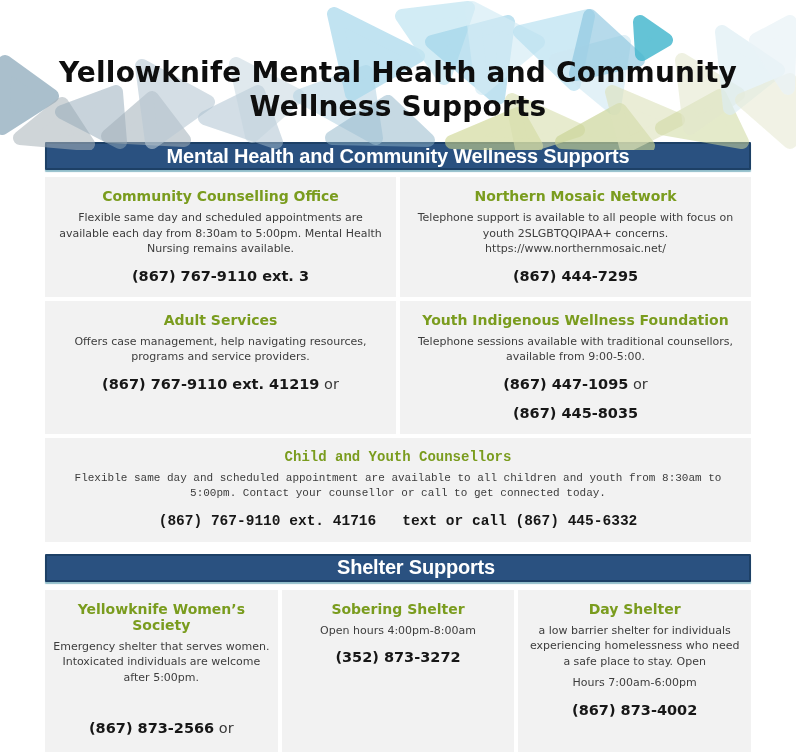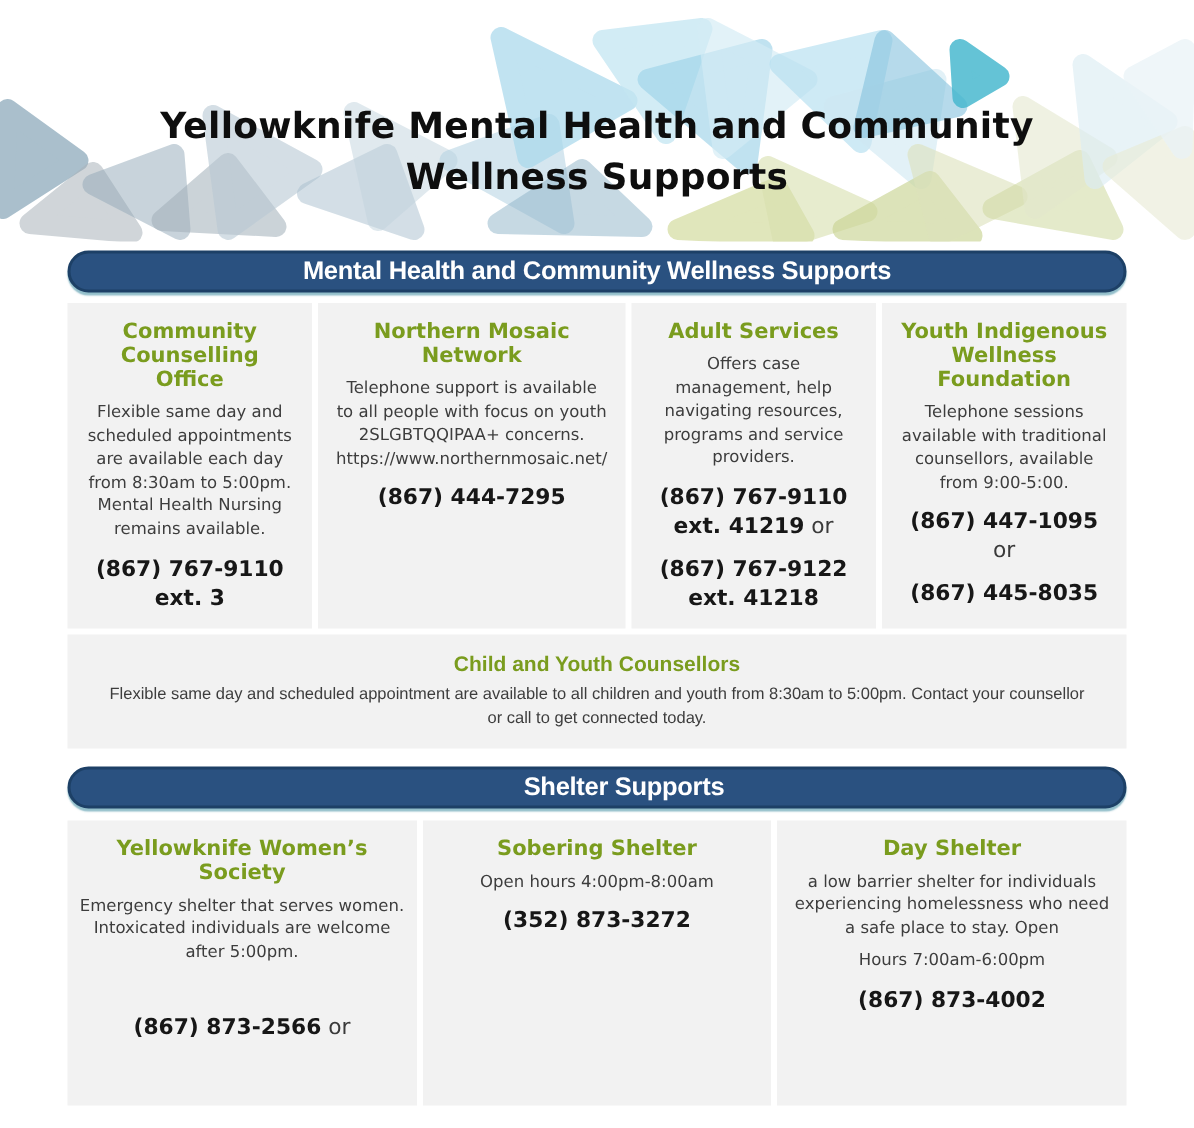--- a/index.html
+++ b/index.html
@@ -4,39 +4,39 @@
 <style>
   * { margin:0; padding:0; box-sizing:border-box; }
   html,body { background:#ffffff; }
   body { font-family:"DejaVu Sans","Liberation Sans",sans-serif; }
   .page { position:relative; width:796px; height:752px; overflow:hidden; background:#fff; margin:0 auto; }
 
   
   .hero { position:relative; height:140px; }
   .hero svg { position:absolute; left:0; top:0; width:796px; height:150px; }
   .page-title { position:relative; z-index:2; text-align:center; padding-top:56px;
-                font-size:24px; font-weight:bold; line-height:34px; color:#0e0e0e; letter-spacing:.2px;margin-top:11px; }
+                font-size:28px; font-weight:bold; line-height:34px; color:#0e0e0e; letter-spacing:.2px; }
 
   
-  .banner { margin:16px 45px 0; height:28px; border-radius:14px;
+  .banner { margin:2px 45px 0; height:28px; border-radius:1px;
             background:var(--navy); border:2px solid var(--navy-border);
             box-shadow:0 2px 1px rgba(56,137,158,.55);
             display:flex; align-items:center; justify-content:center;
             color:#fff; font-family:"Liberation Sans",sans-serif; font-weight:bold;
-            font-size:17px; letter-spacing:-.2px; }
+            font-size:20px; letter-spacing:-.2px; }
   .banner.second { margin-top:12px;padding-left:36px; }
 
   
   .grid { margin:7px 45px 0; display:grid; gap:4px; }
-  .grid.two { grid-template-columns:1fr 1fr 1fr 1fr; }
+  .grid.two { grid-template-columns:1fr 1fr; }
   .grid.three { grid-template-columns:1fr 1fr 1fr; margin-top:8px; }
   .card { background:var(--card-bg); padding:9px 12px 11px; text-align:center; }
   .grid.three .card { padding:9px 7px 11px; min-height:190px; }
   .card.wide { grid-column:1 / -1; padding:9px 28px 11px; }
-  .card.narrow, .card.narrow * { font-family:Liberation Sans, sans-serif; }
+  .card.narrow, .card.narrow * { font-family:Liberation Mono, monospace; }
   .card-title { color:var(--green); font-weight:bold; font-size:14px; margin:2px 0 4px; }
   p.card-body { font-size:11px; line-height:1.42; color:#3d3d3d; margin-top:6px; }
   .contacts { margin-top:4px; }
   .contacts.extra-gap { margin-top:34px; }
   .phone-line { margin-top:10px; font-size:14.5px; line-height:1.3; color:#3a3a3a; white-space:pre-wrap; }
   .phone-bold { font-weight:bold; color:#171717; }
 </style>
 </head>
 <body>
 
@@ -97,34 +97,36 @@
         <p class="card-body">Telephone support is available to all people with focus on youth 2SLGBTQQIPAA+ concerns. https://www.northernmosaic.net/</p>
         <div class="contacts">
           <div class="phone-line"><span class="phone-bold">(867) 444-7295</span></div>
         </div>
       </div>
       <div class="card">
         <div class="card-title">Adult Services</div>
         <p class="card-body">Offers case management, help navigating resources, programs and service providers.</p>
         <div class="contacts">
           <div class="phone-line"><span class="phone-bold">(867) 767-9110 ext. 41219</span><span class="phone-plain"> or</span></div>
-          <div class="phone-line"><span class="phone-bold">(867) 767-9122 ext. 41218</span></div>
         </div>
       </div>
       <div class="card">
         <div class="card-title">Youth Indigenous Wellness Foundation</div>
         <p class="card-body">Telephone sessions available with traditional counsellors, available from 9:00-5:00.</p>
         <div class="contacts">
           <div class="phone-line"><span class="phone-bold">(867) 447-1095</span><span class="phone-plain"> or</span></div>
           <div class="phone-line"><span class="phone-bold">(867) 445-8035</span></div>
         </div>
       </div>
       <div class="card wide narrow">
         <div class="card-title">Child and Youth Counsellors</div>
         <p class="card-body">Flexible same day and scheduled appointment are available to all children and youth from 8:30am to 5:00pm. Contact your counsellor or call to get connected today.</p>
+        <div class="contacts">
+          <div class="phone-line"><span class="phone-bold">(867) 767-9110 ext. 41716   text or call (867) 445-6332</span></div>
+        </div>
       </div>
     </div>
 
   <div class="banner second">Shelter Supports</div>
 
   <div class="grid three">
       <div class="card">
         <div class="card-title">Yellowknife Women’s Society</div>
         <p class="card-body">Emergency shelter that serves women. Intoxicated individuals are welcome after 5:00pm.</p>
         <div class="contacts extra-gap">

